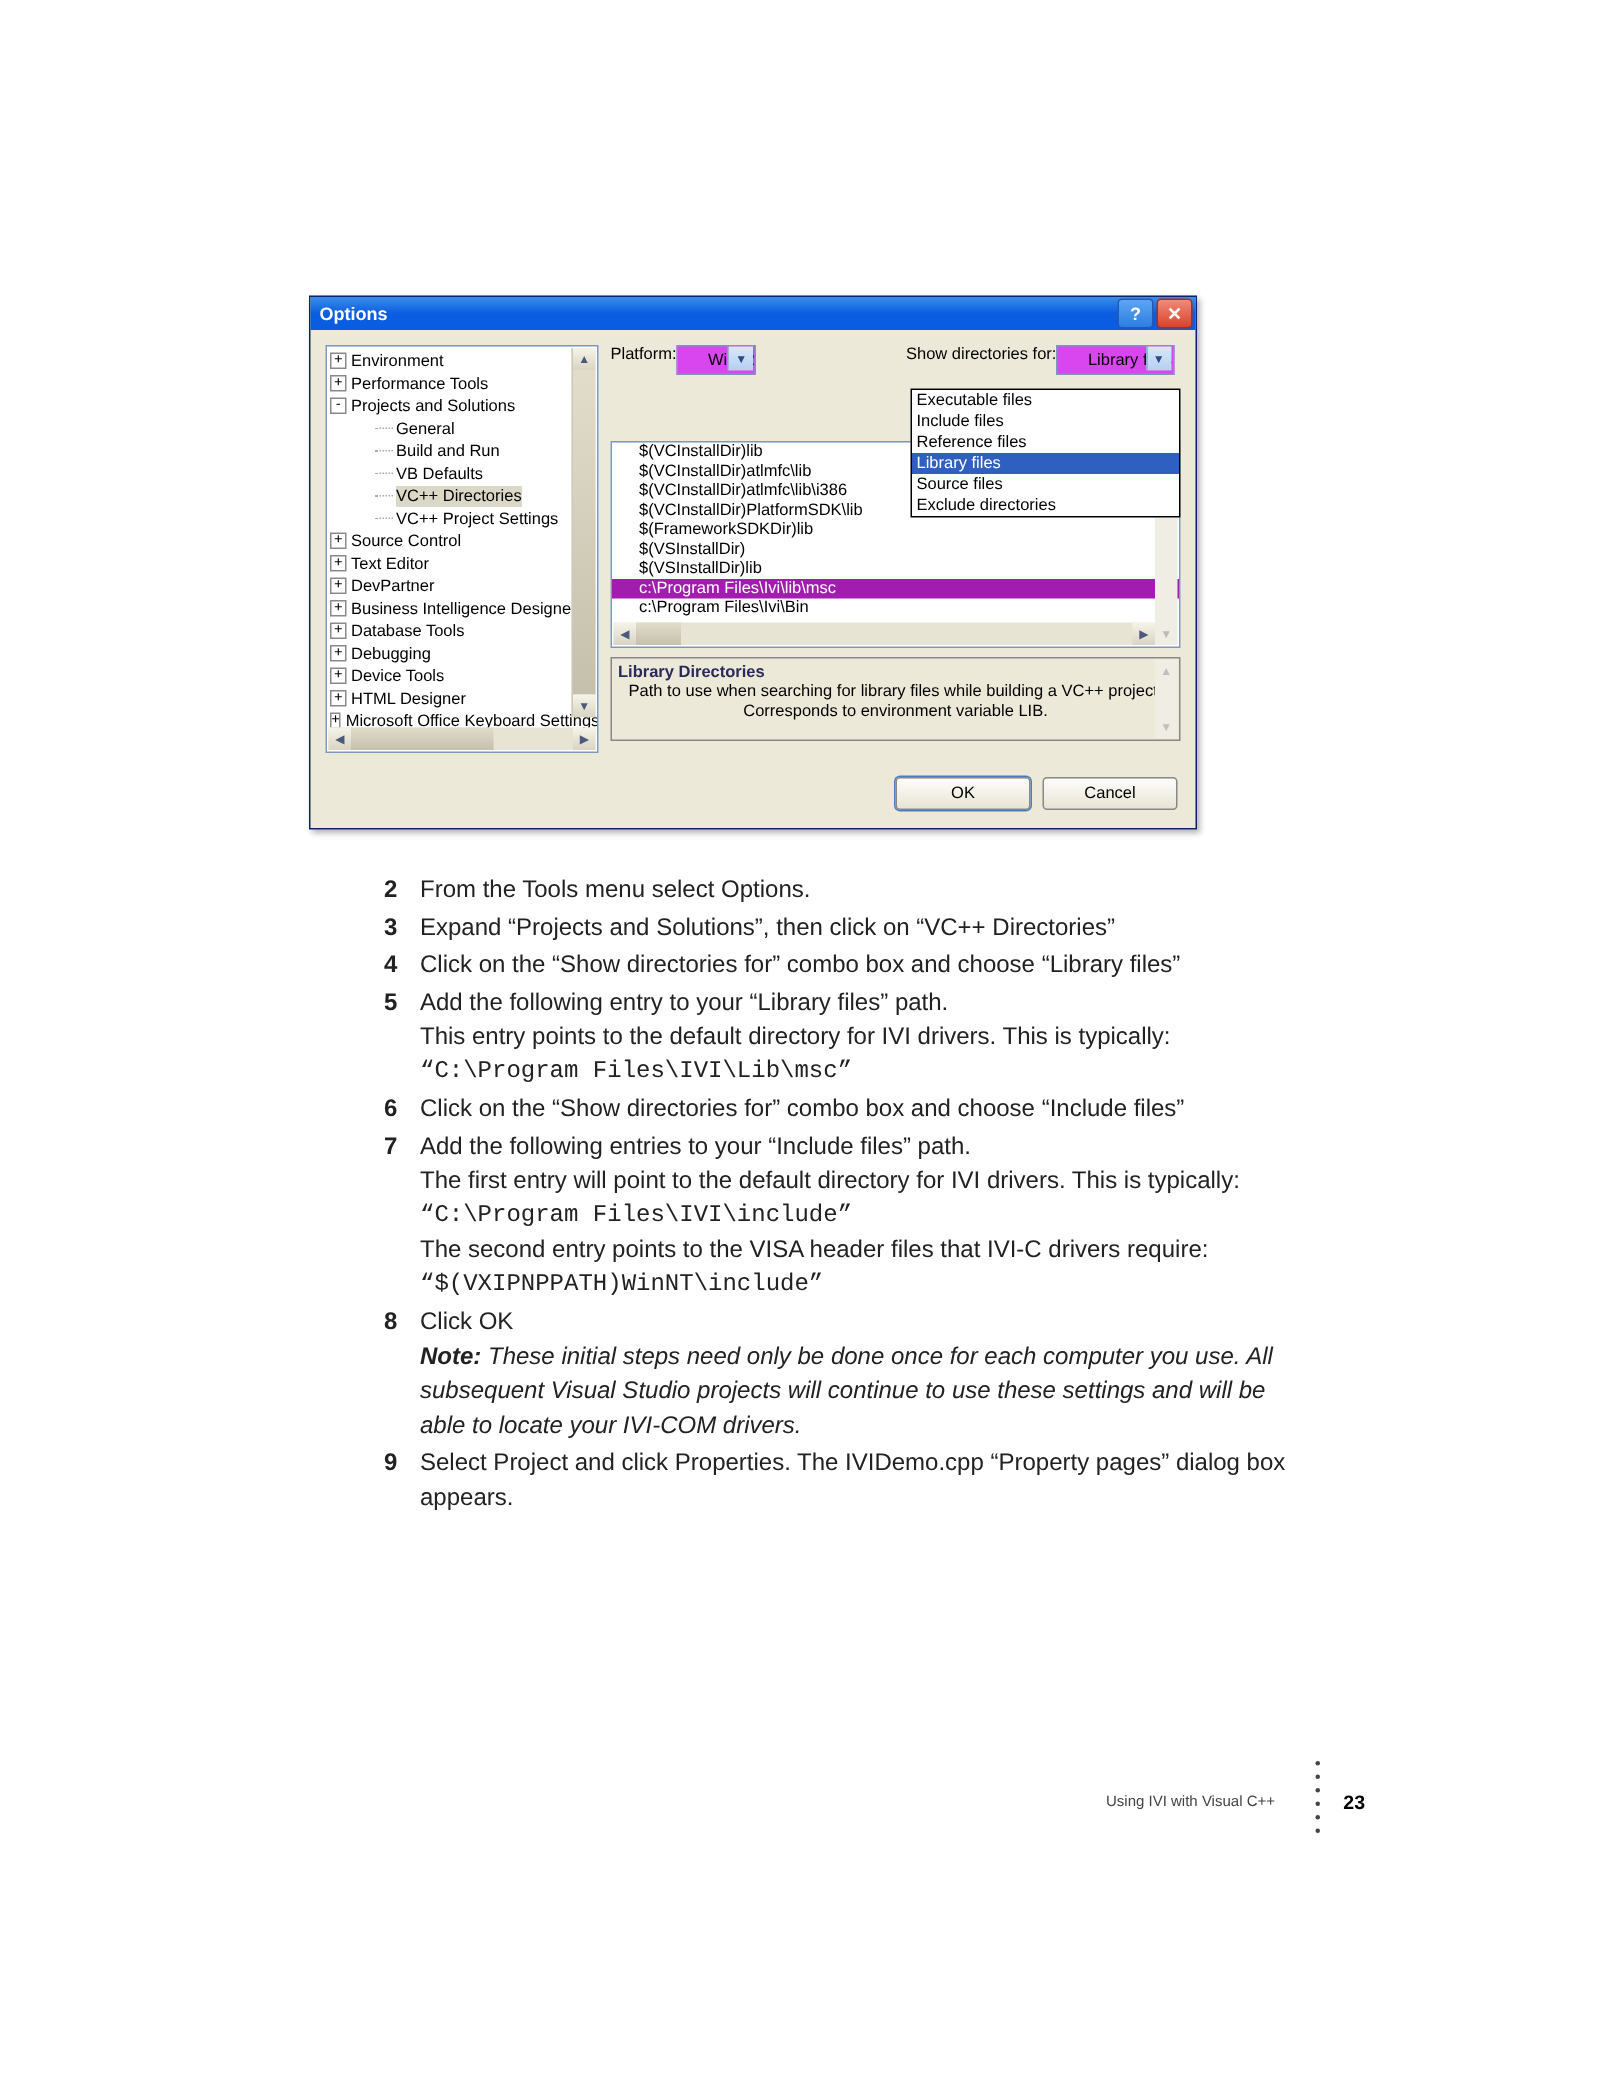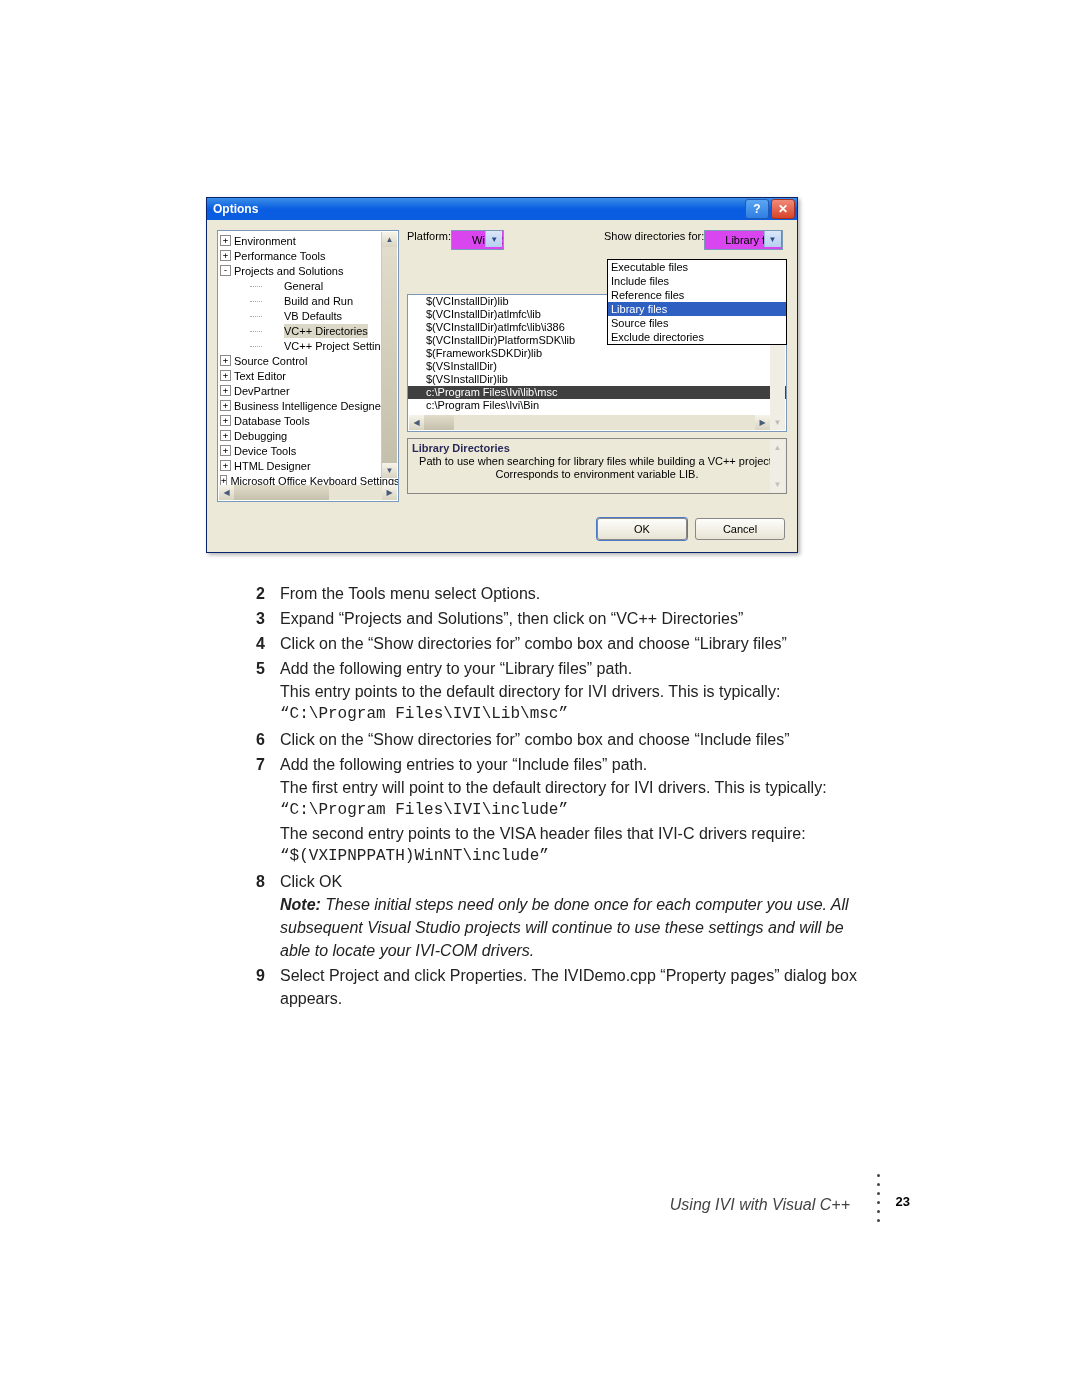--- a/index.html
+++ b/index.html
@@ -89,21 +89,21 @@
     display: inline-flex;
     align-items: center;
     justify-content: center;
     font-size: 9px;
     line-height: 7px;
     color: #000;
     margin-right: 3px;
     background:#fff;
     font-family: monospace;
   }
-  .indent2 { padding-left: 30px; gap: 20px; }
+  .indent2 { padding-left: 30px; }
   .branch-dash::before{
     content:"";
     display:inline-block;
     width:12px;
     border-top:1px dotted #aaa;
     vertical-align:middle;
     margin-right:2px;
   }
   .tree-sel {
     background:#dcd8c8;
@@ -172,21 +172,21 @@
     margin-top:44px;
     height:136px;
     border:1px solid #7a98b8;
     background:#fff;
     font-size:11px;
     position:relative;
     overflow:hidden;
   }
   .dir-list .items{line-height:13px;}
   .dir-list .items div{padding-left:18px;white-space:nowrap;}
-  .dir-sel{background:#404040;color:#fff;}
+  .dir-sel{background:#a21caf;color:#fff;}
   .dir-hscroll{
     position:absolute;left:1px;right:16px;bottom:1px;height:15px;background:#e8e4d4;display:flex;
   }
   .dir-hscroll .harrow{width:15px;height:15px;background:linear-gradient(#f6f4ea,#d9d4c2);display:flex;align-items:center;justify-content:center;font-size:8px;color:#4a5a7a;}
   .dir-hscroll .htrack{flex:1;position:relative;}
   .dir-hscroll .hthumb{position:absolute;left:0;top:0;height:15px;width:30px;background:linear-gradient(#e2ddca,#c5c0ac);}
   .dir-vscroll{
     position:absolute;top:1px;right:1px;bottom:1px;width:15px;background:#f0eee4;
   }
   .dir-vscroll .arrow{width:15px;height:15px;color:#bbb;display:flex;align-items:center;justify-content:center;font-size:8px;}
@@ -242,23 +242,22 @@
   .footer{
     position:absolute;
     left:0; width:1080px;
     top:1170px;
     height:60px;
   }
   .footer-text{
     position:absolute;
     right:230px;
     top:26px;
-    font-size:16px;
+    font-size:10px;
     color:#444;
-    font-style:italic;
   }
   .footer-page{
     position:absolute;
     right:170px;
     top:24px;
     font-size:13px;
     font-weight:bold;
   }
   .dots{
     position:absolute;

